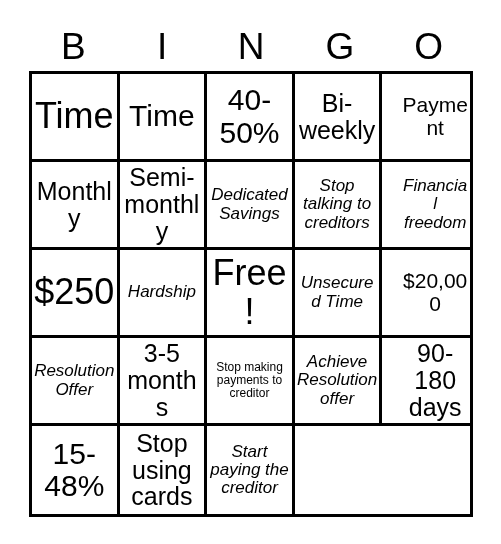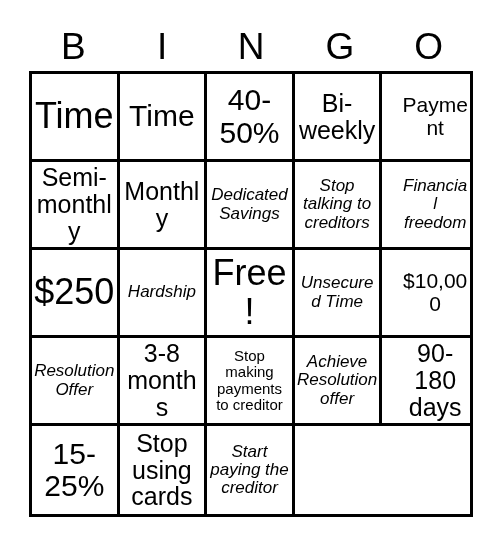--- a/index.html
+++ b/index.html
@@ -75,21 +75,21 @@
     line-height: 1.07;
     word-wrap: break-word;
   }
 
   
   .sz-xl  { font-size: 36px; }
   .sz-lg  { font-size: 30px; }
   .sz-md  { font-size: 25px; }
   .sz-sm  { font-size: 21px; }
   .sz-xs  { font-size: 17px; font-style: italic; }
-  .sz-xxs { font-size: 15px; }
+  .sz-xxs { font-size: 12px; }
 </style>
 </head>
 <body>
 
 <div id="card">
 
   <div class="header-row">
     <div class="header-cell">B</div>
     <div class="header-cell">I</div>
     <div class="header-cell">N</div>
@@ -107,24 +107,24 @@
       <div class="cell">
         <span class="cell-text sz-lg">40-50%</span>
       </div>
       <div class="cell">
         <span class="cell-text sz-md">Bi-weekly</span>
       </div>
       <div class="cell">
         <span class="cell-text sz-sm">Payment</span>
       </div>
       <div class="cell">
-        <span class="cell-text sz-md">Semi-monthly</span>
+        <span class="cell-text sz-md">Monthly</span>
       </div>
       <div class="cell">
-        <span class="cell-text sz-md">Monthly</span>
+        <span class="cell-text sz-md">Semi-monthly</span>
       </div>
       <div class="cell">
         <span class="cell-text sz-xs">Dedicated Savings</span>
       </div>
       <div class="cell">
         <span class="cell-text sz-xs">Stop talking to creditors</span>
       </div>
       <div class="cell">
         <span class="cell-text sz-xs">Financial freedom</span>
       </div>
@@ -134,39 +134,39 @@
       <div class="cell">
         <span class="cell-text sz-xs">Hardship</span>
       </div>
       <div class="cell">
         <span class="cell-text sz-xl">Free!</span>
       </div>
       <div class="cell">
         <span class="cell-text sz-xs">Unsecured Time</span>
       </div>
       <div class="cell">
-        <span class="cell-text sz-sm">$10,000</span>
+        <span class="cell-text sz-sm">$20,000</span>
       </div>
       <div class="cell">
         <span class="cell-text sz-xs">Resolution Offer</span>
       </div>
       <div class="cell">
-        <span class="cell-text sz-md">3-8 months</span>
+        <span class="cell-text sz-md">3-5 months</span>
       </div>
       <div class="cell">
         <span class="cell-text sz-xxs">Stop making payments to creditor</span>
       </div>
       <div class="cell">
         <span class="cell-text sz-xs">Achieve Resolution offer</span>
       </div>
       <div class="cell">
         <span class="cell-text sz-md">90-180 days</span>
       </div>
       <div class="cell">
-        <span class="cell-text sz-lg">15-25%</span>
+        <span class="cell-text sz-lg">15-48%</span>
       </div>
       <div class="cell">
         <span class="cell-text sz-md">Stop using cards</span>
       </div>
       <div class="cell">
         <span class="cell-text sz-xs">Start paying the creditor</span>
       </div>
     </div>
 
 </div>

